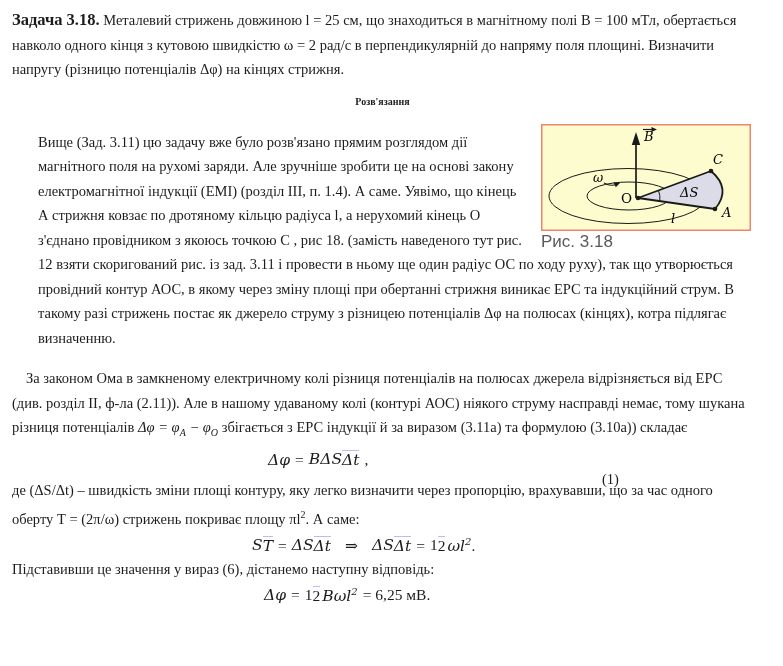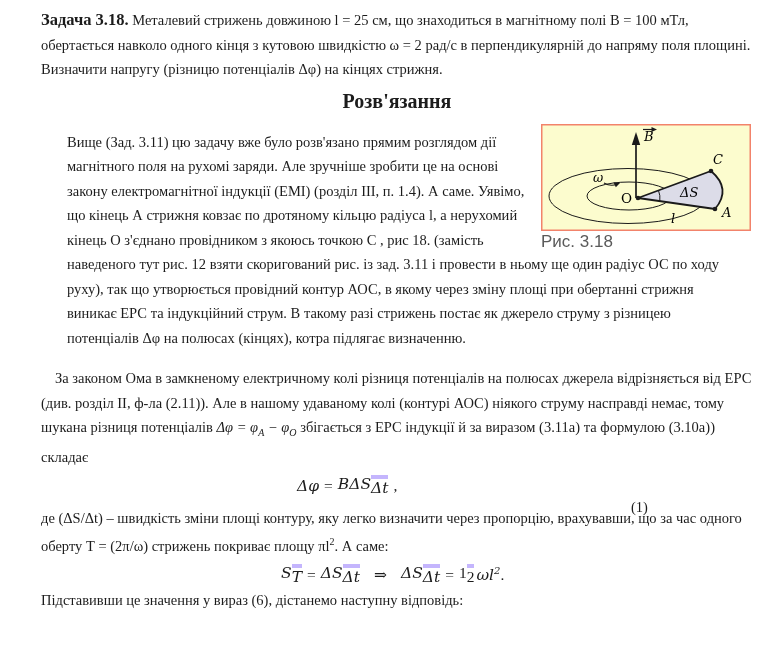--- a/index.html
+++ b/index.html
@@ -1,53 +1,53 @@
 <!DOCTYPE html>
 <html><head>
 <meta charset="utf-8">
 <style>
   html,body{margin:0;padding:0;background:#fff;}
   .page{
     width:783px;height:608px;overflow:hidden;box-sizing:border-box;
-    padding:5px 30px 0 41px;
+    padding:5px 30px 0 12px;
     font-family:"Liberation Serif",serif;
     color:#1c1c1c;font-size:14.5px;line-height:24.5px;
   }
   .title-para{margin:3px 0 7px 0;}
   .problem-label{font-weight:bold;font-size:16.5px;}
   .sym{font-style:italic;}
   
   .dado{
     float:left;width:107px;min-height:164px;box-sizing:border-box;
     border-right:1px solid #2b2b2b;padding:1px 4px 0 6px;
   }
   .dado .row{line-height:26px;white-space:nowrap;}
   .dado .find{border-top:1px solid #2b2b2b;margin:9px 0 0 -6px;padding:5px 0 0 6px;}
   
-  .sol-heading{font-weight:bold;text-align:center;font-size:20px;margin:1px 0 1px 0;line-height:25px;}
+  .sol-heading{font-weight:bold;text-align:center;font-size:10px;margin:1px 0 1px 0;line-height:25px;}
   .solution-wrap{margin:0;}
   .sol-text{margin:16px;padding-left:10px;}
   .fig{float:right;width:212px;margin:9px 0 2px 12px;}
   .fig svg{display:block;}
   .fig-caption{
     font-family:"Liberation Sans",sans-serif;font-size:17px;color:#5a5a5a;
     margin-top:3px;line-height:15px;
   }
   .fig-lbl{font-family:"DejaVu Serif",serif;font-style:italic;}
   .fig-lbl-up{font-family:"DejaVu Serif",serif;}
   .ohm{clear:both;margin:7px 0 0 0;text-indent:14px;}
   .de-para{margin:9px 0 0 0;}
   .sub-para{margin:2px 0 0 0;}
   sub{font-size:10px;}
   sup{font-size:10px;}
   
   .eq{position:relative;margin:5px 0 2px 256px;font-size:15.5px;line-height:normal;}
   .eq-inner{display:inline-flex;align-items:center;gap:5px;font-family:"DejaVu Serif",serif;font-style:italic;}
   .frac{display:inline-flex;text-align:center;line-height:18px;}
-  .frac .den{border-top:4px solid #c4b5fd;}
+  .frac .den{border-top:1px solid #c4b5fd;}
   .upright{font-style:normal;font-family:"Liberation Serif",serif;}
   .imp{font-style:normal;margin:0 9px;}
   .eq-num{position:absolute;left:334px;bottom:-19px;font-style:normal;font-family:"Liberation Serif",serif;font-size:14.5px;}
   .eq2{margin-left:240px;}
   .eq3{margin-left:252px;margin-top:4px;}
 </style>
 </head>
 <body>
 
 <div class="page">

